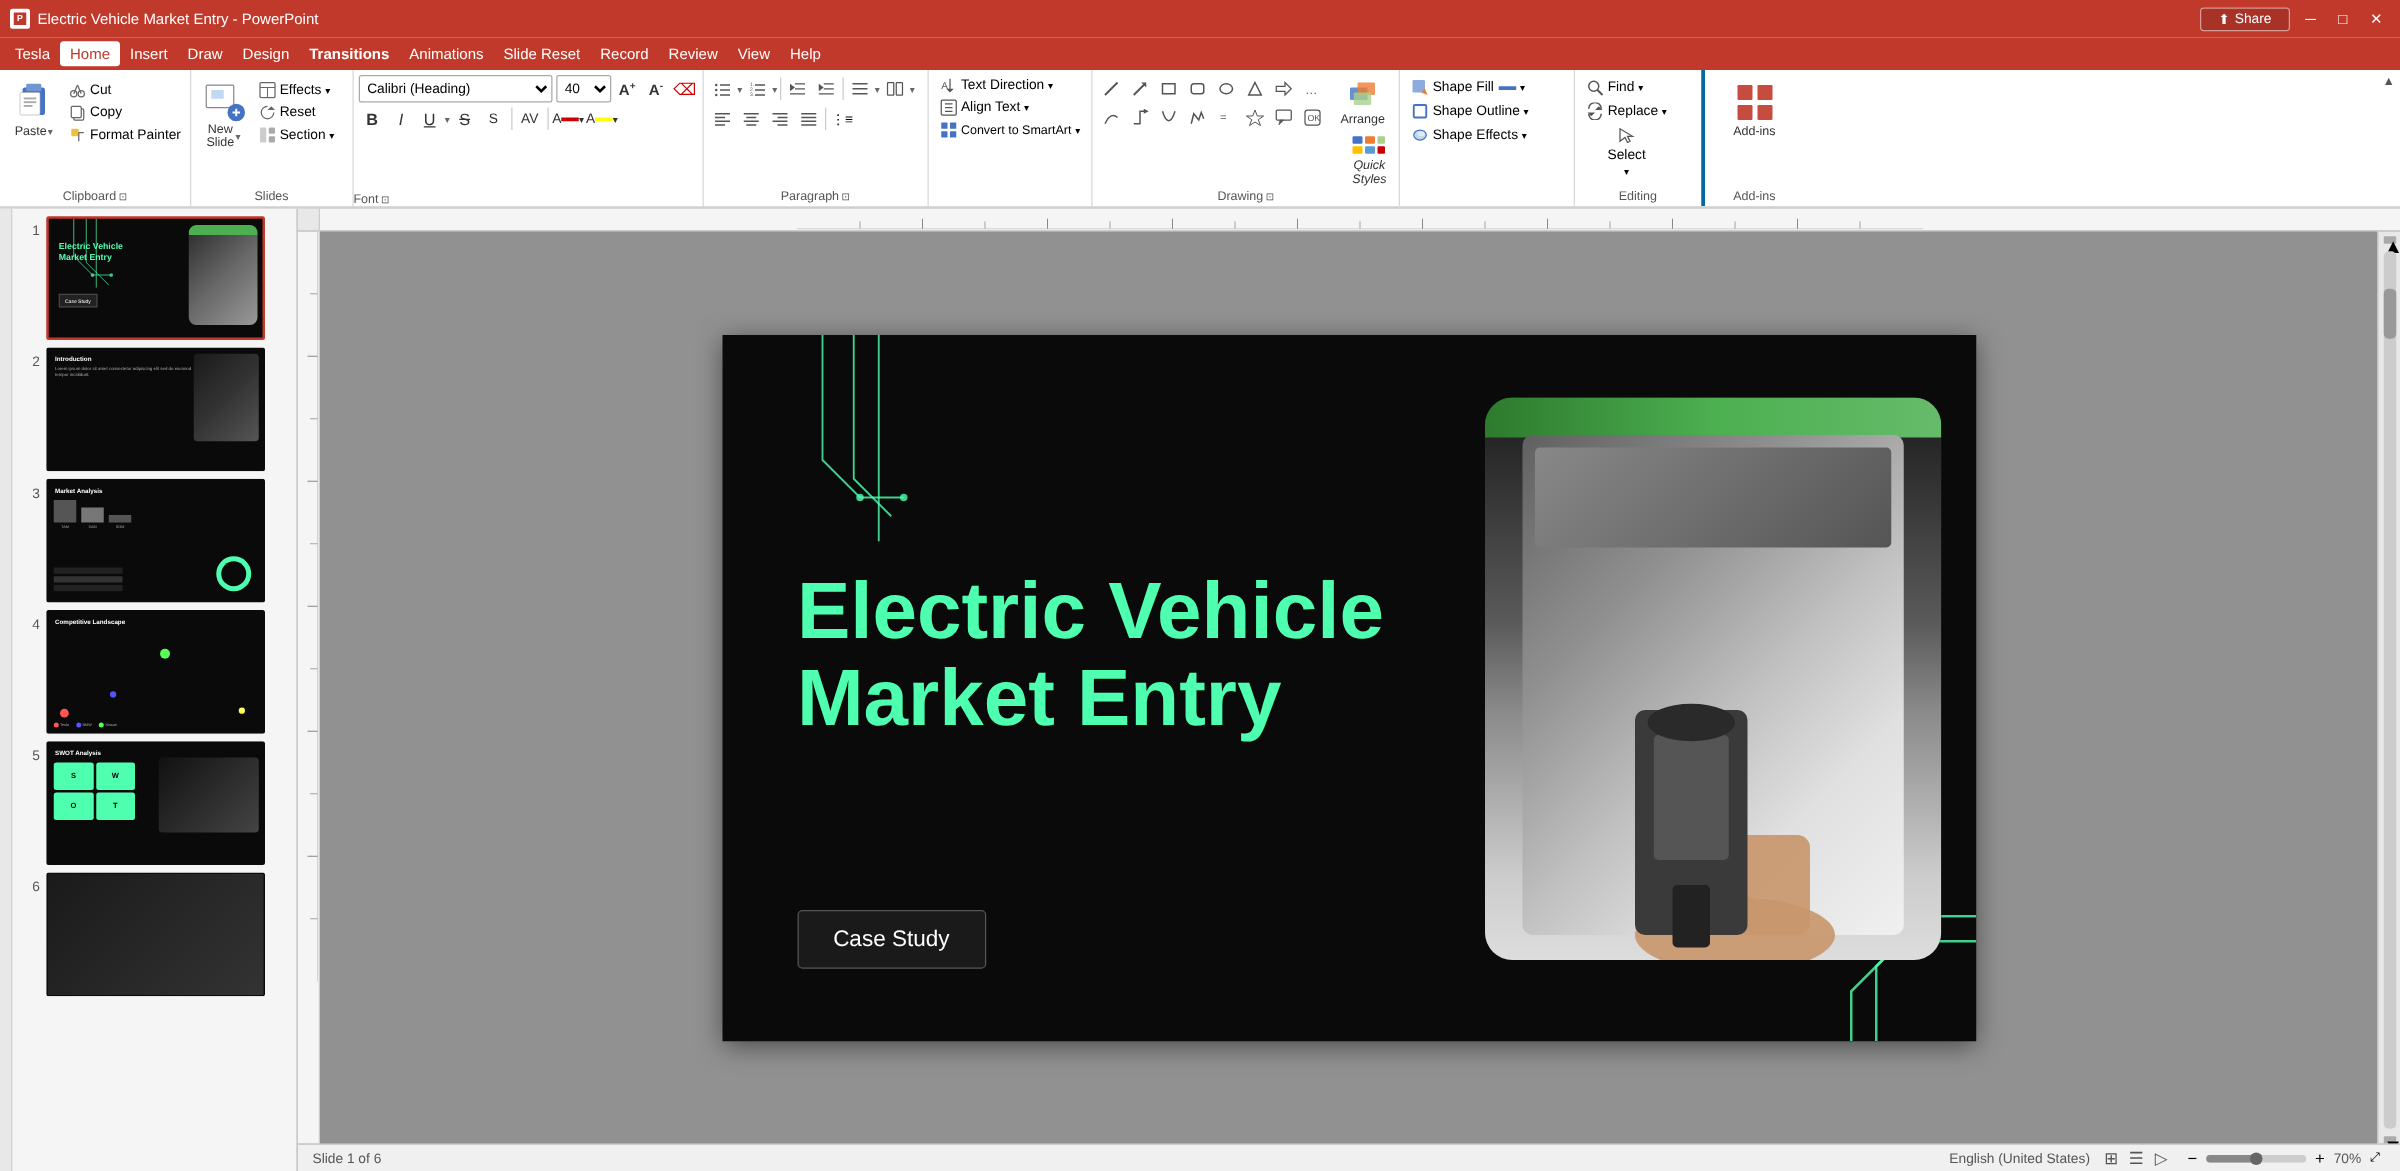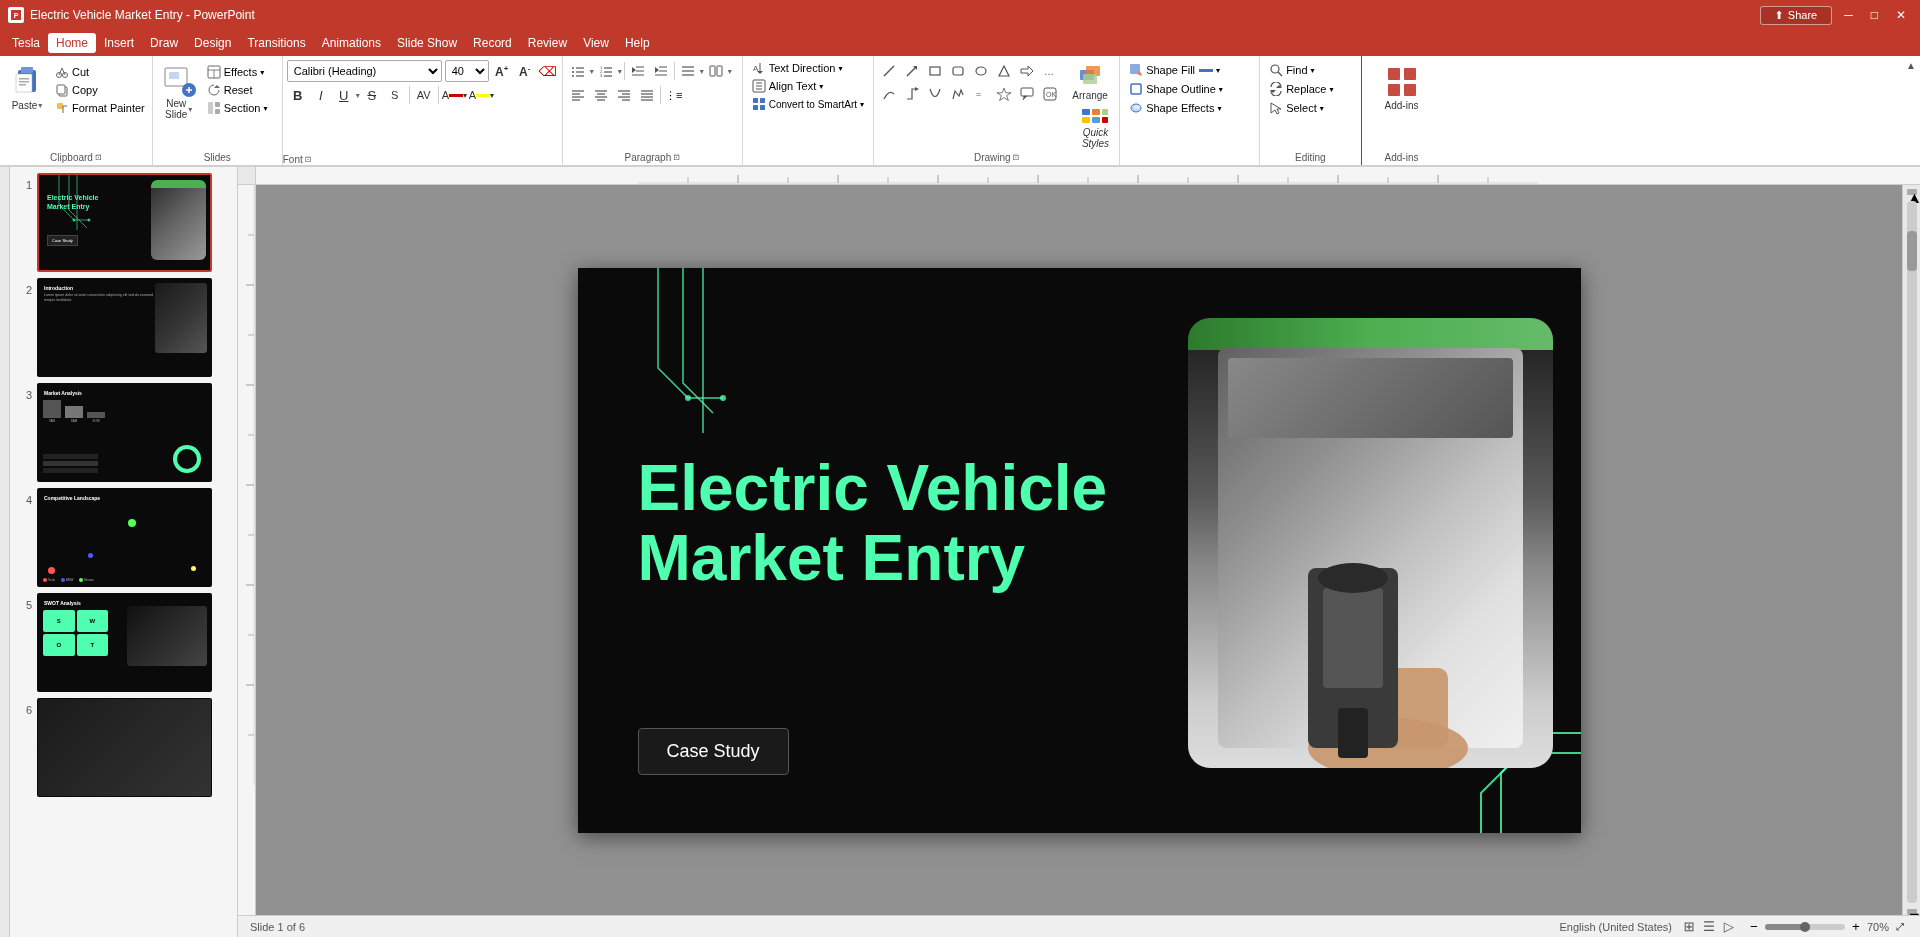--- a/index.html
+++ b/index.html
@@ -25,23 +25,23 @@
     <span style="cursor:pointer; padding:0 6px;">✕</span>
   </div>
 </div>
 
 <div style="background:#c0392b; height:26px; display:flex; align-items:center; padding:0 4px; gap:0;">
   <div style="color:white; font-size:12px; padding:3px 8px; cursor:pointer; border-radius:3px;">Tesla</div>
   <div style="color:#c0392b; font-size:12px; padding:3px 8px; cursor:pointer; border-radius:3px; background:white;">Home</div>
   <div style="color:white; font-size:12px; padding:3px 8px; cursor:pointer; border-radius:3px;">Insert</div>
   <div style="color:white; font-size:12px; padding:3px 8px; cursor:pointer; border-radius:3px;">Draw</div>
   <div style="color:white; font-size:12px; padding:3px 8px; cursor:pointer; border-radius:3px;">Design</div>
-  <div style="color:white; font-size:12px; padding:3px 8px; cursor:pointer; border-radius:3px;">Transitions</div>
+  <div style="color:white; font-size:12px; padding:3px 8px; cursor:pointer; border-radius:3px;font-weight:bold;">Transitions</div>
   <div style="color:white; font-size:12px; padding:3px 8px; cursor:pointer; border-radius:3px;">Animations</div>
-  <div style="color:white; font-size:12px; padding:3px 8px; cursor:pointer; border-radius:3px;">Slide Show</div>
+  <div style="color:white; font-size:12px; padding:3px 8px; cursor:pointer; border-radius:3px;">Slide Reset</div>
   <div style="color:white; font-size:12px; padding:3px 8px; cursor:pointer; border-radius:3px;">Record</div>
   <div style="color:white; font-size:12px; padding:3px 8px; cursor:pointer; border-radius:3px;">Review</div>
   <div style="color:white; font-size:12px; padding:3px 8px; cursor:pointer; border-radius:3px;">View</div>
   <div style="color:white; font-size:12px; padding:3px 8px; cursor:pointer; border-radius:3px;">Help</div>
 </div>
 
 <div style="background:white; border-bottom:2px solid #d0d0d0; display:flex; align-items:stretch; min-height:94px; overflow:hidden;">
 
   <div style="display:flex; flex-direction:column; border-right:1px solid #d8d8d8; padding:2px 4px 14px 4px; position:relative; min-width:80px;">
     <div style="display:flex; gap:2px; flex:1; align-items:flex-start; padding-top:2px;">
@@ -468,41 +468,41 @@
         <svg width="14" height="14" viewBox="0 0 14 14">
             <ellipse cx="7" cy="7" rx="5" ry="4" fill="#c0d8f0" stroke="#4472c4" stroke-width="1"></ellipse>
             <ellipse cx="8" cy="6" rx="3" ry="2" fill="white" opacity="0.5"></ellipse>
           </svg>
         <span>Shape Effects</span>
         <span style="font-size:8px;">▾</span>
       </div>
     </div>
   </div>
 
-  <div style="display:flex; flex-direction:column; border-right:1px solid #0369a1; padding:2px 24px 14px 6px; position:relative; min-width:100px;">
+  <div style="display:flex; flex-direction:column; border-right:3px solid #0369a1; padding:2px 24px 14px 6px; position:relative; min-width:100px;">
     <div style="display:flex; flex-direction:column; gap:3px; padding-top:4px;">
       <div style="display:flex; align-items:center; gap:3px; cursor:pointer; font-size:11px; padding:1px 3px;">
         <svg width="14" height="14" viewBox="0 0 14 14">
             <circle cx="6" cy="6" r="4" stroke="#555" fill="none" stroke-width="1.2"></circle>
             <line x1="9" y1="9" x2="13" y2="13" stroke="#555" stroke-width="1.5"></line>
           </svg>
         <span>Find</span>
         <span style="font-size:8px;">▾</span>
       </div>
       <div style="display:flex; align-items:center; gap:3px; cursor:pointer; font-size:11px; padding:1px 3px;">
         <svg width="14" height="14" viewBox="0 0 14 14">
             <path d="M2 5 A5 5 0 0 1 12 5" stroke="#555" fill="none" stroke-width="1.2"></path>
             <polygon points="10,3 13,6 7,6" fill="#555"></polygon>
             <path d="M12 9 A5 5 0 0 1 2 9" stroke="#555" fill="none" stroke-width="1.2"></path>
             <polygon points="4,11 1,8 7,8" fill="#555"></polygon>
           </svg>
         <span>Replace</span>
         <span style="font-size:8px;">▾</span>
       </div>
-      <div style="display:flex; align-items:center; gap:3px; cursor:pointer; font-size:11px; padding:1px 3px;">
+      <div style="display:flex; align-items:center; gap:3px; cursor:pointer; font-size:11px; padding:1px 3px;flex-direction:column;">
         <svg width="14" height="14" viewBox="0 0 14 14">
             <path d="M2 2 L2 12 L6 9 L8 13 L10 12 L8 8 L12 8 Z" stroke="#555" fill="none" stroke-width="1"></path>
           </svg>
         <span>Select</span>
         <span style="font-size:8px;">▾</span>
       </div>
     </div>
     <div style="position:absolute; bottom:2px; left:0; right:0; text-align:center; font-size:10px; color:#555;">
       <span>Editing</span>
     </div>

